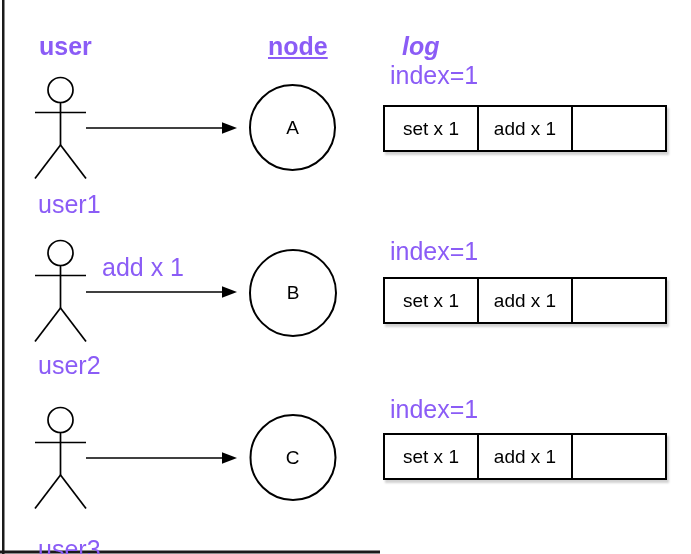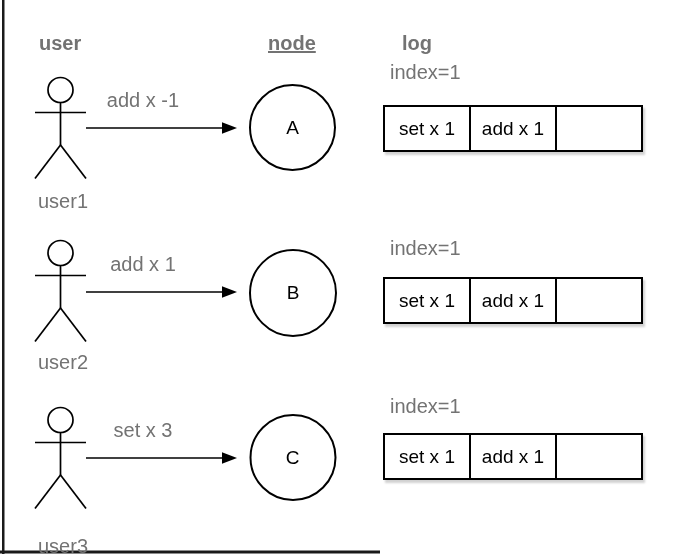--- a/index.html
+++ b/index.html
@@ -17,44 +17,44 @@
     overflow: hidden;
   }
   svg.shapes {
     position: absolute;
     left: 0;
     top: 0;
     pointer-events: none;
   }
   .label {
     position: absolute;
-    font-size: 20px;
+    font-size: 25px;
     line-height: 1.15;
     white-space: nowrap;
-    color: #737373;
+    color: #8b5cf6;
   }
   .header {
     font-weight: bold;
   }
   .cmd-label {
     width: 160px;
     text-align: center;
   }
   .node-letter {
     position: absolute;
     display: flex;
     align-items: center;
     justify-content: center;
     font-size: 19px;
     color: #000000;
   }
   .log-table {
     position: absolute;
     left: 383px;
-    width: 260px;
+    width: 284px;
     height: 47px;
     display: flex;
     border: 2px solid #000000;
     box-sizing: border-box;
     background: #ffffff;
     box-shadow: 2px 3px 2px rgba(0,0,0,0.18);
   }
   .log-cell {
     flex: 1 1 0;
     display: flex;
@@ -118,43 +118,41 @@
     </g>
     <g>
       <line x1="86" y1="458" x2="223" y2="458" class="stroke" stroke-width="1.7"></line>
       <polygon points="237,458 222,452.3 222,463.7" fill="#000000"></polygon>
     </g>
     <circle cx="293" cy="457.5" r="42.5" class="stroke" stroke-width="2"></circle>
   </svg>
 
   <div class="label header" style="left:39px; top:32px;">user</div>
   <div class="label header" style="left:268px; top:32px;text-decoration:underline;">node</div>
-  <div class="label header" style="left:402px; top:32px;">log</div>
+  <div class="label header" style="left:402px; top:32px;font-style:italic;">log</div>
 
-  <div class="label cmd-label" style="left:63px; top:89px;">add x -1</div>
   <div class="label" style="left:38px; top:190px;">user1</div>
   <div class="node-letter" style="left:250px; top:85px; width:85px; height:85px;">A</div>
   <div class="label" style="left:390px; top:61px;">index=1</div>
   <div class="log-table" style="top:105px;">
     <div class="log-cell">set x 1</div>
     <div class="log-cell">add x 1</div>
     <div class="log-cell"></div>
   </div>
 
   <div class="label cmd-label" style="left:63px; top:253px;">add x 1</div>
   <div class="label" style="left:38px; top:351px;text-align:right;">user2</div>
   <div class="node-letter" style="left:250px; top:250px; width:86px; height:86px;">B</div>
   <div class="label" style="left:390px; top:237px;">index=1</div>
   <div class="log-table" style="top:277px;">
     <div class="log-cell">set x 1</div>
     <div class="log-cell">add x 1</div>
     <div class="log-cell"></div>
   </div>
 
-  <div class="label cmd-label" style="left:63px; top:419px;">set x 3</div>
   <div class="label" style="left:38px; top:519px;margin-top:16px;">user3</div>
   <div class="node-letter" style="left:250px; top:415px; width:85px; height:85px;">C</div>
   <div class="label" style="left:390px; top:395px;">index=1</div>
   <div class="log-table" style="top:433px;">
     <div class="log-cell">set x 1</div>
     <div class="log-cell">add x 1</div>
     <div class="log-cell"></div>
   </div>
 
 </div>

